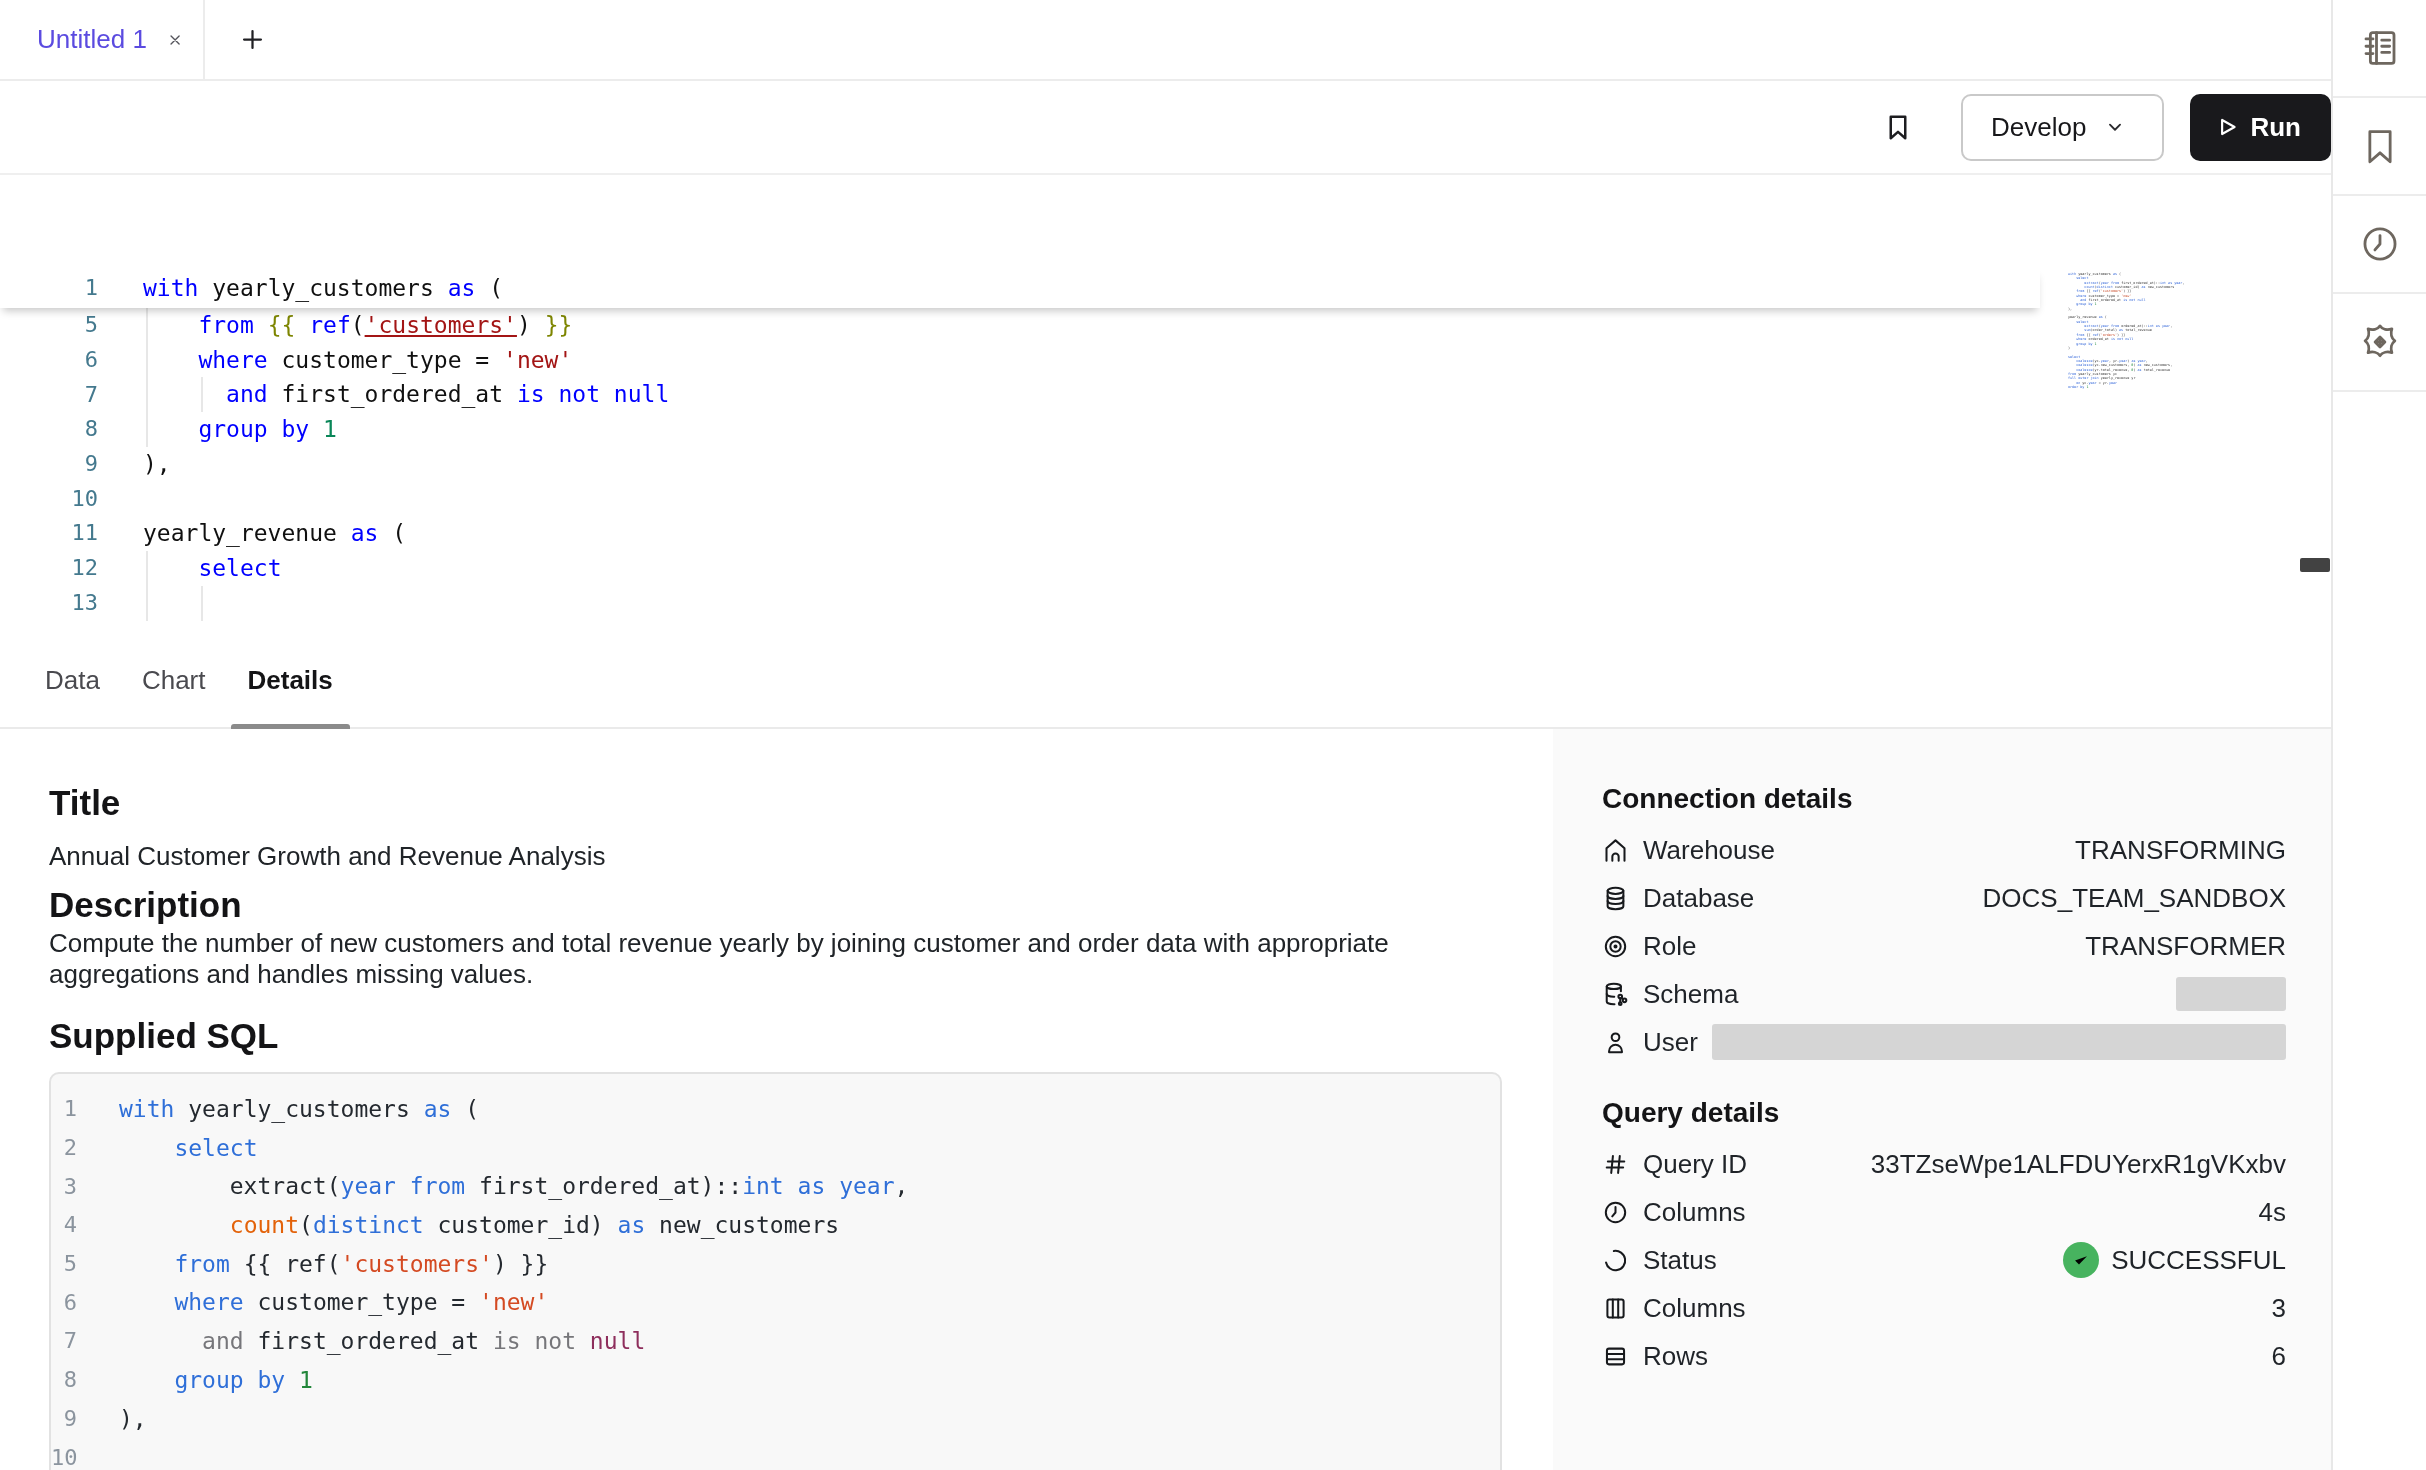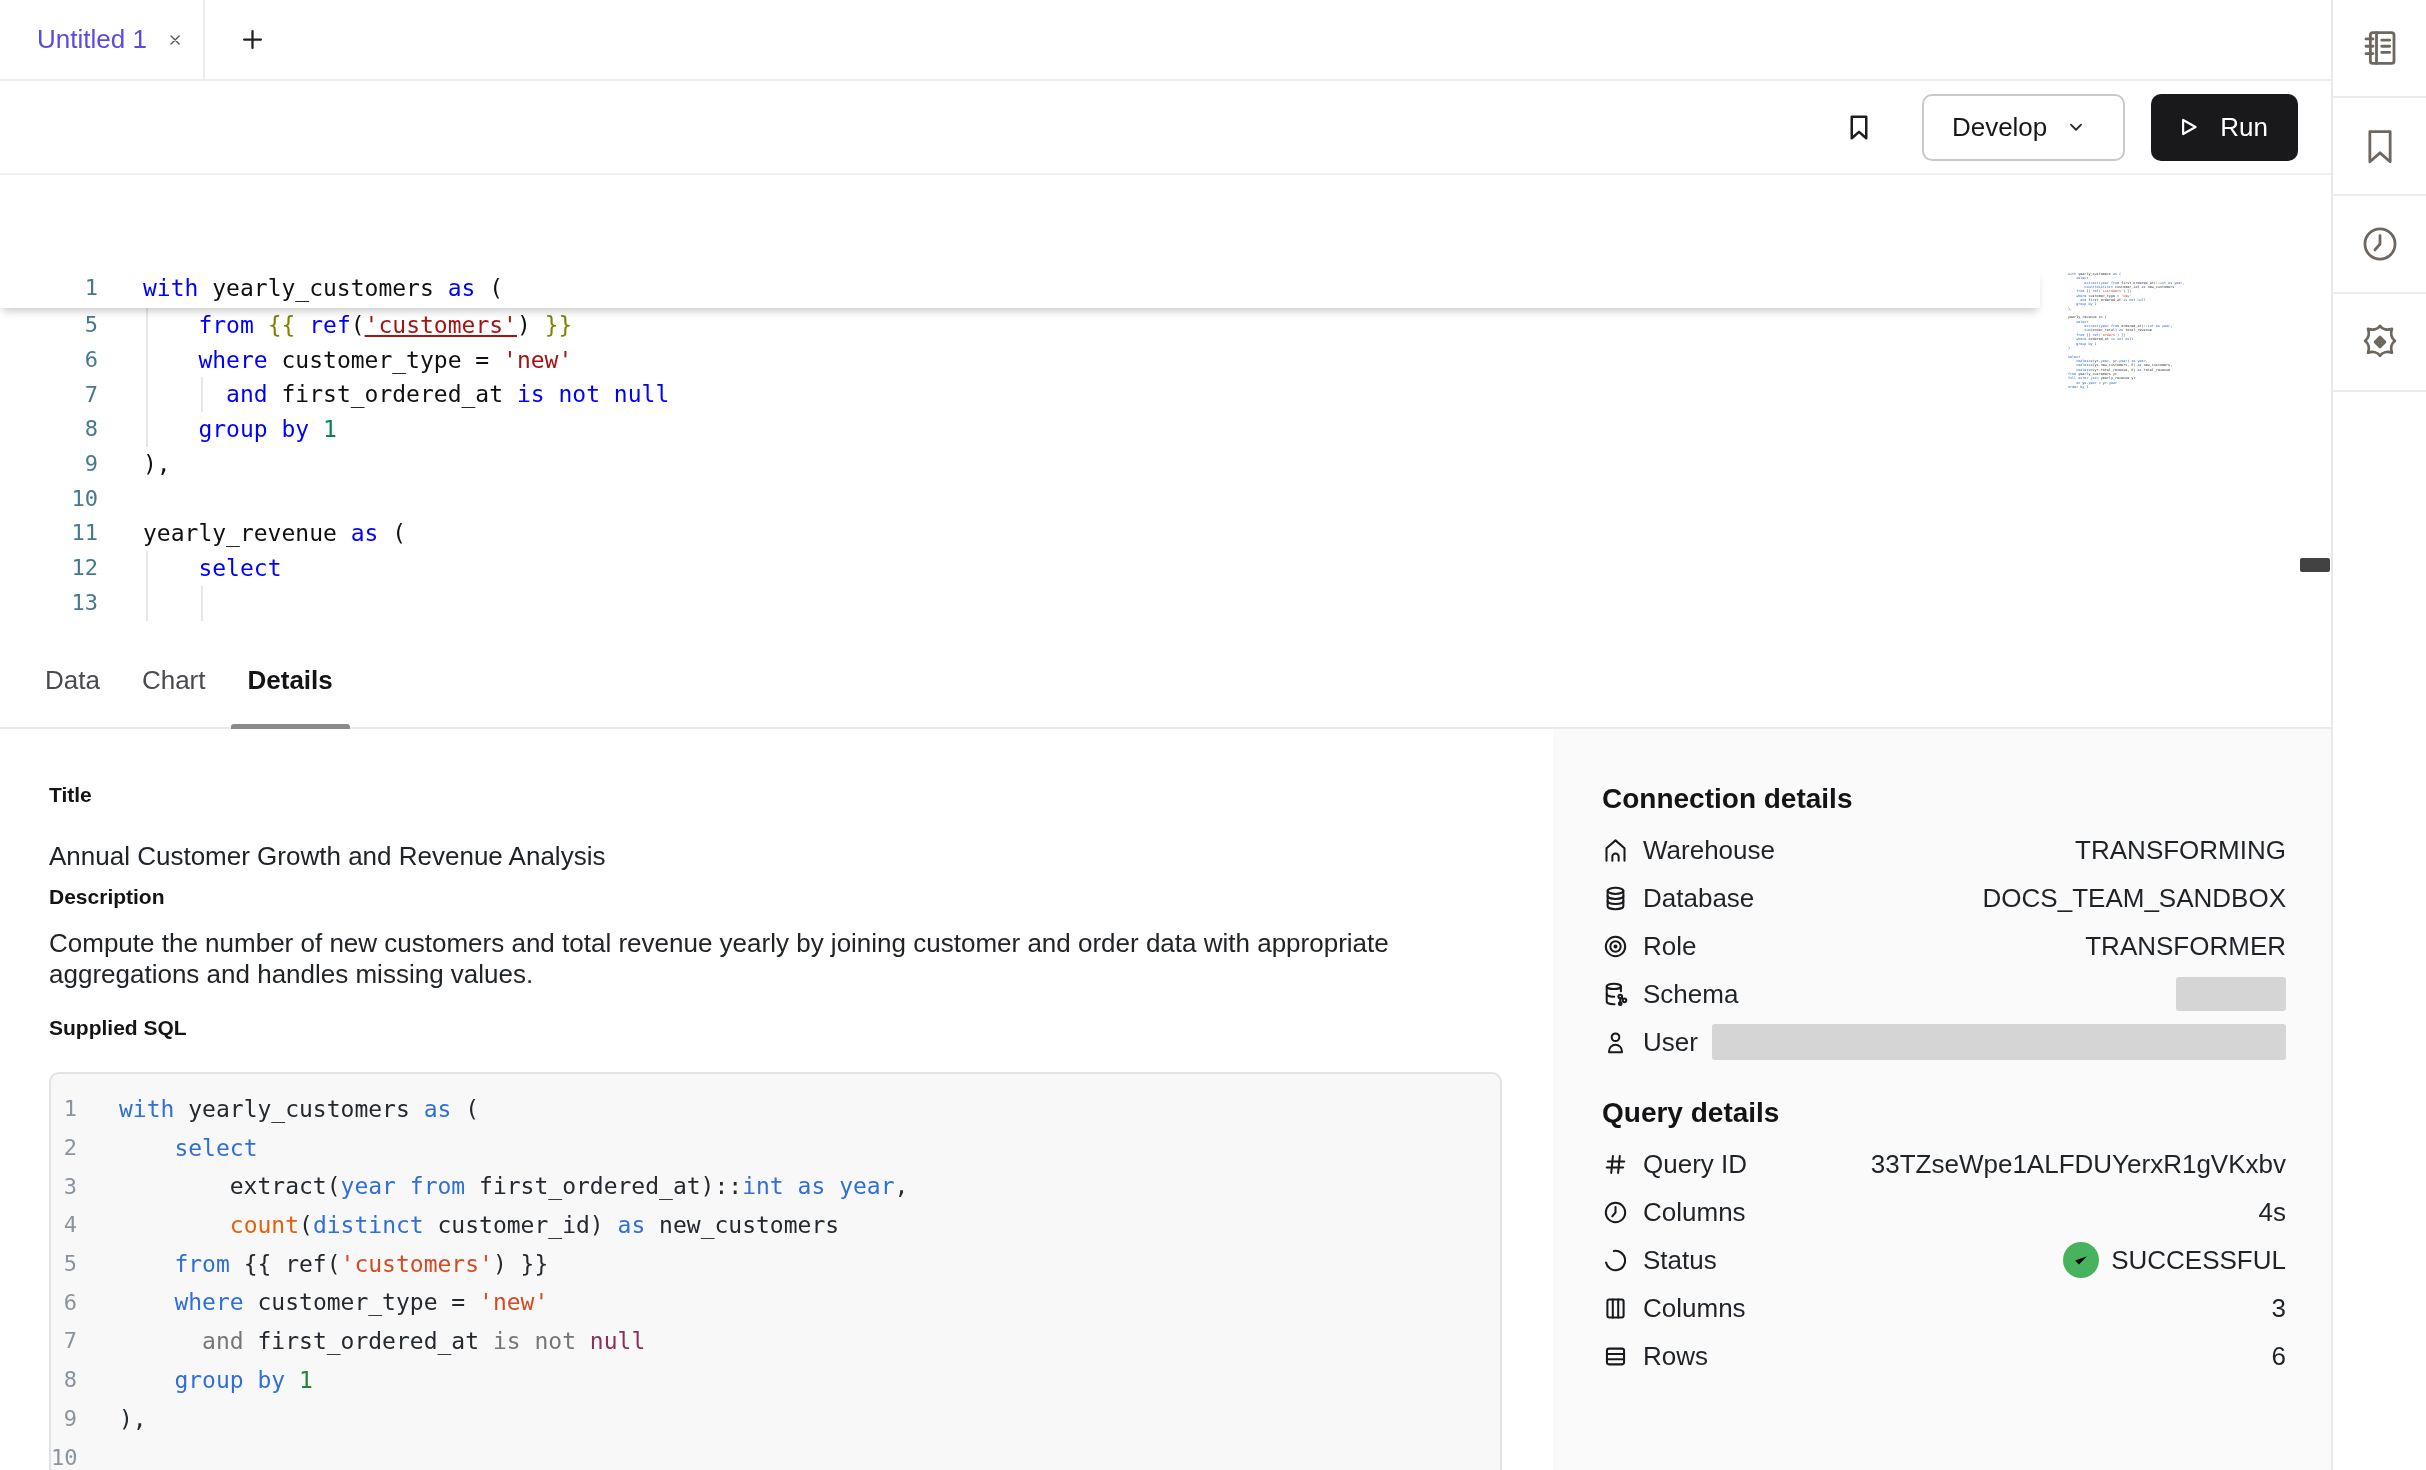--- a/index.html
+++ b/index.html
@@ -20,22 +20,22 @@
 
   
   .toolbar{position:absolute;left:0;top:81px;width:2331px;height:94px;border-bottom:2px solid #efefef;
            display:flex;align-items:center;justify-content:flex-end;box-sizing:border-box;background:#fff;}
   .bm-btn{width:30px;height:36px;color:#1d1d20;margin-right:48px;}
   .btn{height:67px;border-radius:10px;font-size:26px;display:flex;align-items:center;
        font-family:"Liberation Sans",sans-serif;cursor:pointer;}
   .btn-develop{background:#fff;border:2px solid #c9c9c9;color:#17171a;padding:0 36px 0 28px;
                gap:18px;font-weight:500;margin-right:26px;}
   .chev{width:22px;height:22px;color:#2a2a2e;}
-  .btn-run{background:#19191c;border:none;color:#fff;padding:0 30px 0 24px;gap:19px;
-           font-weight:400;margin-right:33px;}
+  .btn-run{background:#19191c;border:none;color:#fff;padding:0 30px 0 24px;gap:10px;
+           font-weight:700;}
   .play{width:26px;height:26px;color:#fff;}
 
   
   .editor{position:absolute;left:0;top:175px;width:2331px;height:458px;background:#fff;overflow:hidden;}
   .badges{position:absolute;left:32px;top:23px;display:flex;gap:16px;align-items:center;}
   .badge-success{height:48px;background:#e7f6ea;border-radius:10px;display:flex;align-items:center;
                  gap:14px;padding:0 24px 0 12px;color:#398350;font-weight:600;font-size:26px;}
   .badge-circle{width:30px;height:30px;background:#4db061;border-radius:50%;color:#fff;
                 display:flex;align-items:center;justify-content:center;box-sizing:border-box;padding:6px;flex:none;}
   .env-pill{height:58px;border:2px solid #dcdcdc;border-radius:29px;background:#fff;display:flex;
@@ -67,21 +67,21 @@
   .rtabs{position:absolute;left:0;top:633px;width:2331px;height:96px;border-bottom:2px solid #eaeaea;
          display:flex;align-items:stretch;padding-left:28px;box-sizing:border-box;background:#fff;}
   .rtab{position:relative;display:flex;align-items:center;padding:0 17px;margin-right:8px;
         font-size:26px;color:#4a4a4f;cursor:pointer;}
   .rtab.active{color:#141416;font-weight:600;}
   .rtab.active::after{content:"";position:absolute;left:0;right:0;bottom:-2px;height:5px;
         background:#8b8b8b;border-radius:3px 3px 0 0;}
 
   
   .details{position:absolute;left:0;top:729px;width:1553px;height:741px;background:#fff;}
-  .d-h{position:absolute;left:49px;font-size:21px;font-weight:700;color:#141416;}
+  .d-h{position:absolute;left:49px;font-size:35px;font-weight:700;color:#141416;}
   .d-text{position:absolute;left:49px;font-size:26px;color:#202428;}
   .d-para{width:1430px;line-height:31px;}
   .sqlblock{position:absolute;left:49px;top:343px;width:1453px;height:620px;background:#f8f8f8;
             border:2px solid #e2e2e2;border-radius:10px;padding-top:16px;box-sizing:border-box;overflow:hidden;}
   .sq-row{display:flex;height:38.7px;align-items:center;}
   .sq-num{width:26px;text-align:right;color:#8b949e;font:22px/1 "DejaVu Sans Mono",monospace;flex:none;}
   .sq-code{font:23px/38.7px "DejaVu Sans Mono",monospace;white-space:pre;color:#24292f;padding-left:42px;}
   .tk-sk{color:#2f6fd8;} .tk-sp{color:#24292f;} .tk-ss{color:#d44a22;} .tk-so{color:#e36209;}
   .tk-sg{color:#76767a;} .tk-sl{color:#8e2e5c;} .tk-sn{color:#22863a;}
 

